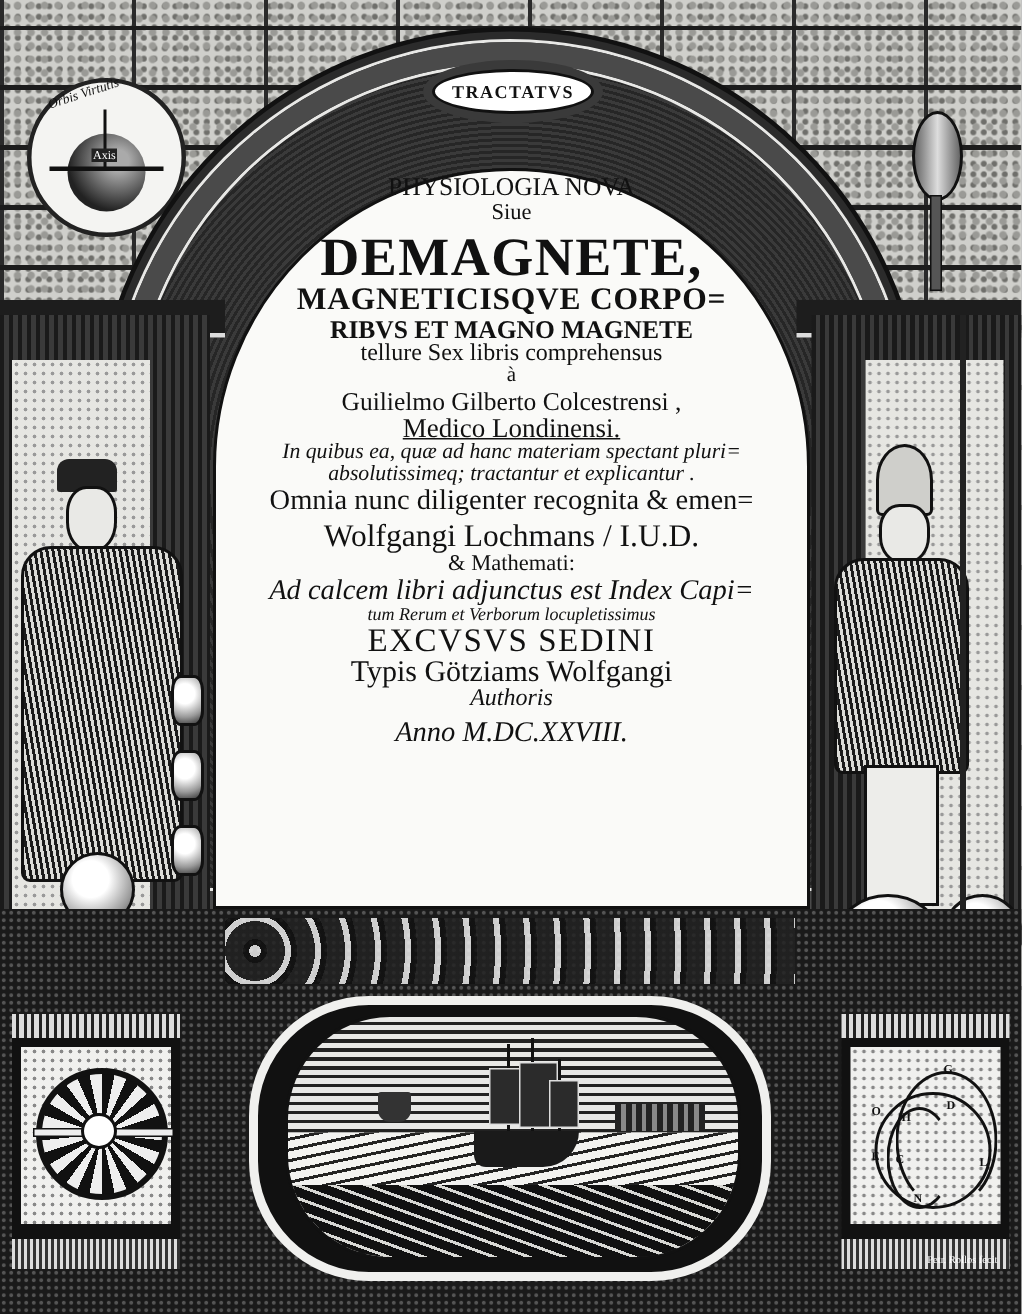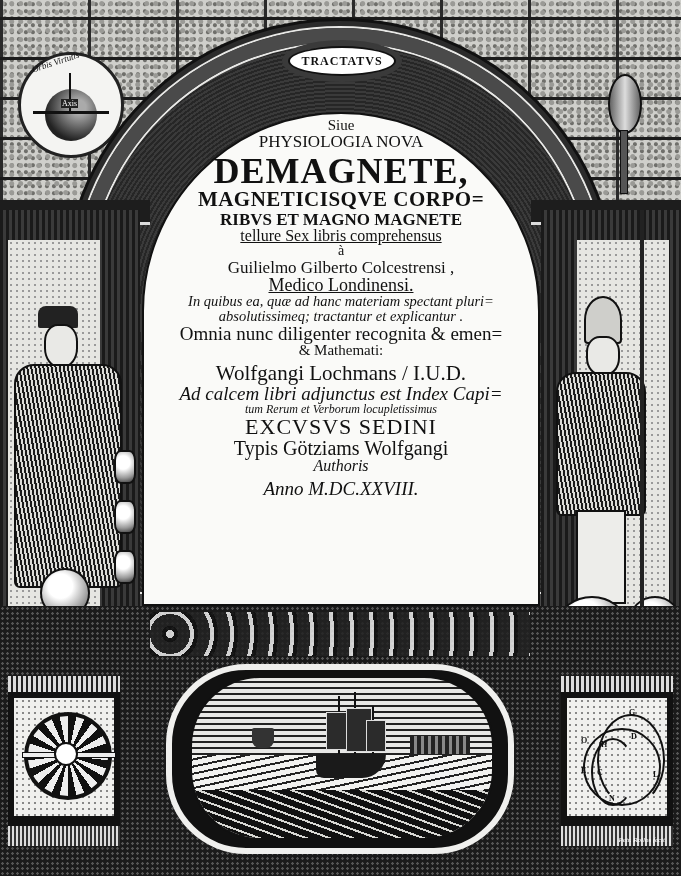--- a/index.html
+++ b/index.html
@@ -75,21 +75,21 @@
                font-size: 12px; letter-spacing: 1px; font-weight: bold; box-shadow: 0 0 0 6px #3a3a3a; }
 
   
   .title-block { position: absolute; left: 148px; top: 116px; width: 386px; text-align: center; }
   .t { display: block; line-height: 1.02; white-space: nowrap; }
   .t-siue { font-size: 15px; margin-top: 2px; }
   .t-phys { font-size: 17px; font-variant: small-caps; }
   .t-main { font-size: 36px; font-weight: bold; letter-spacing: 1px; margin-top: 2px; }
   .t-magn { font-size: 21px; font-weight: bold; letter-spacing: 0.5px; }
   .t-ribus { font-size: 17px; font-weight: bold; }
-  .t-tell { font-size: 16px; text-decoration: underline; }
+  .t-tell { font-size: 16px; }
   .t-a { font-size: 14px; }
   .t-auth { font-size: 17px; }
   .t-med { font-size: 18px; text-decoration: underline; }
   .t-ital { font-family: "Liberation Serif", serif; font-style: italic; font-size: 14.5px; }
   .t-omnia { font-size: 19px; }
   .t-dat { font-size: 14.5px; }
   .t-wolf { font-size: 21px; margin-top: 4px; }
   .t-math { font-size: 15px; }
   .t-ad { font-style: italic; font-size: 19px; }
   .t-tum { font-style: italic; font-size: 12px; }
@@ -129,21 +129,21 @@
                        background: repeating-linear-gradient(90deg, #ddd 0 3px, #222 3px 5px); }
   .pedestal .foot { position: absolute; left: 0; bottom: 0; width: 100%; height: 20px;
                     background: repeating-linear-gradient(90deg, #ddd 0 2px, #333 2px 4px); }
   .armillary { position: absolute; left: 10px; top: 14px; width: 80px; height: 80px; border-radius: 50%;
                border: 4px solid #111; background: repeating-conic-gradient(#111 0 12deg, #eee 12deg 24deg); }
   .armillary .hub { position: absolute; left: 26px; top: 26px; width: 20px; height: 20px; border-radius: 50%; background: #fff; border: 2px solid #111; }
   .armillary .bar { position: absolute; left: -6px; top: 36px; width: 92px; height: 4px; background: #eee; border: 1px solid #111; }
   .geo { position: absolute; left: 14px; top: 10px; width: 80px; height: 100px; }
   .geo .c { position: absolute; border: 2px solid #111; border-radius: 50%; }
   .geo .lbl { position: absolute; font-size: 8px; font-weight: bold; }
-  .signature { position: absolute; right: 8px; bottom: 2px; font-size: 7px; font-style: italic; color: #fff; }
+  .signature { position: absolute; right: 8px; bottom: 2px; font-size: 7px; color: #fff; }
 </style>
 </head>
 <body>
 
 <div class="wall"></div>
 
 <div class="emblem">
   <span class="label-top">Orbis Virtutis</span>
   <div class="globe"></div>
   <div class="axis-v"></div>
@@ -183,34 +183,34 @@
   <div class="orb" style="left:10px;top:300px;width:64px;height:50px;"></div>
   <div class="orb" style="left:80px;top:300px;width:50px;height:50px;"></div>
 </div>
 <div class="staff"></div>
 
 <div class="tablet"></div>
 
 <div class="cartouche">TRACTATVS</div>
 
 <div class="title-block">
+  <span class="t t-phys">PHYSIOLOGIA NOVA</span>
   <span class="t t-siue">Siue</span>
-  <span class="t t-phys">PHYSIOLOGIA NOVA</span>
   <span class="t t-main">DEMAGNETE,</span>
   <span class="t t-magn">MAGNETICISQVE CORPO=</span>
   <span class="t t-ribus">RIBVS ET MAGNO MAGNETE</span>
   <span class="t t-tell">tellure Sex libris comprehensus</span>
   <span class="t t-a">à</span>
   <span class="t t-auth">Guilielmo Gilberto Colcestrensi ,</span>
   <span class="t t-med">Medico Londinensi.</span>
   <span class="t t-ital">In quibus ea, quæ ad hanc materiam spectant pluri=</span>
   <span class="t t-ital">absolutissimeq; tractantur et explicantur .</span>
   <span class="t t-omnia">Omnia nunc diligenter recognita &amp; emen=</span>
+  <span class="t t-wolf">Wolfgangi Lochmans / I.U.D.</span>
   <span class="t t-math">&amp; Mathemati:</span>
-  <span class="t t-wolf">Wolfgangi Lochmans / I.U.D.</span>
   <span class="t t-ad">Ad calcem libri adjunctus est Index Capi=</span>
   <span class="t t-tum">tum Rerum et Verborum locupletissimus</span>
   <span class="t t-excus">EXCVSVS SEDINI</span>
   <span class="t t-typis">Typis Götziams Wolfgangi</span>
   <span class="t t-authoris">Authoris</span>
   <span class="t t-anno">Anno M.DC.XXVIII.</span>
 </div>
 
 <div class="base"></div>
 <div class="garland"></div>

